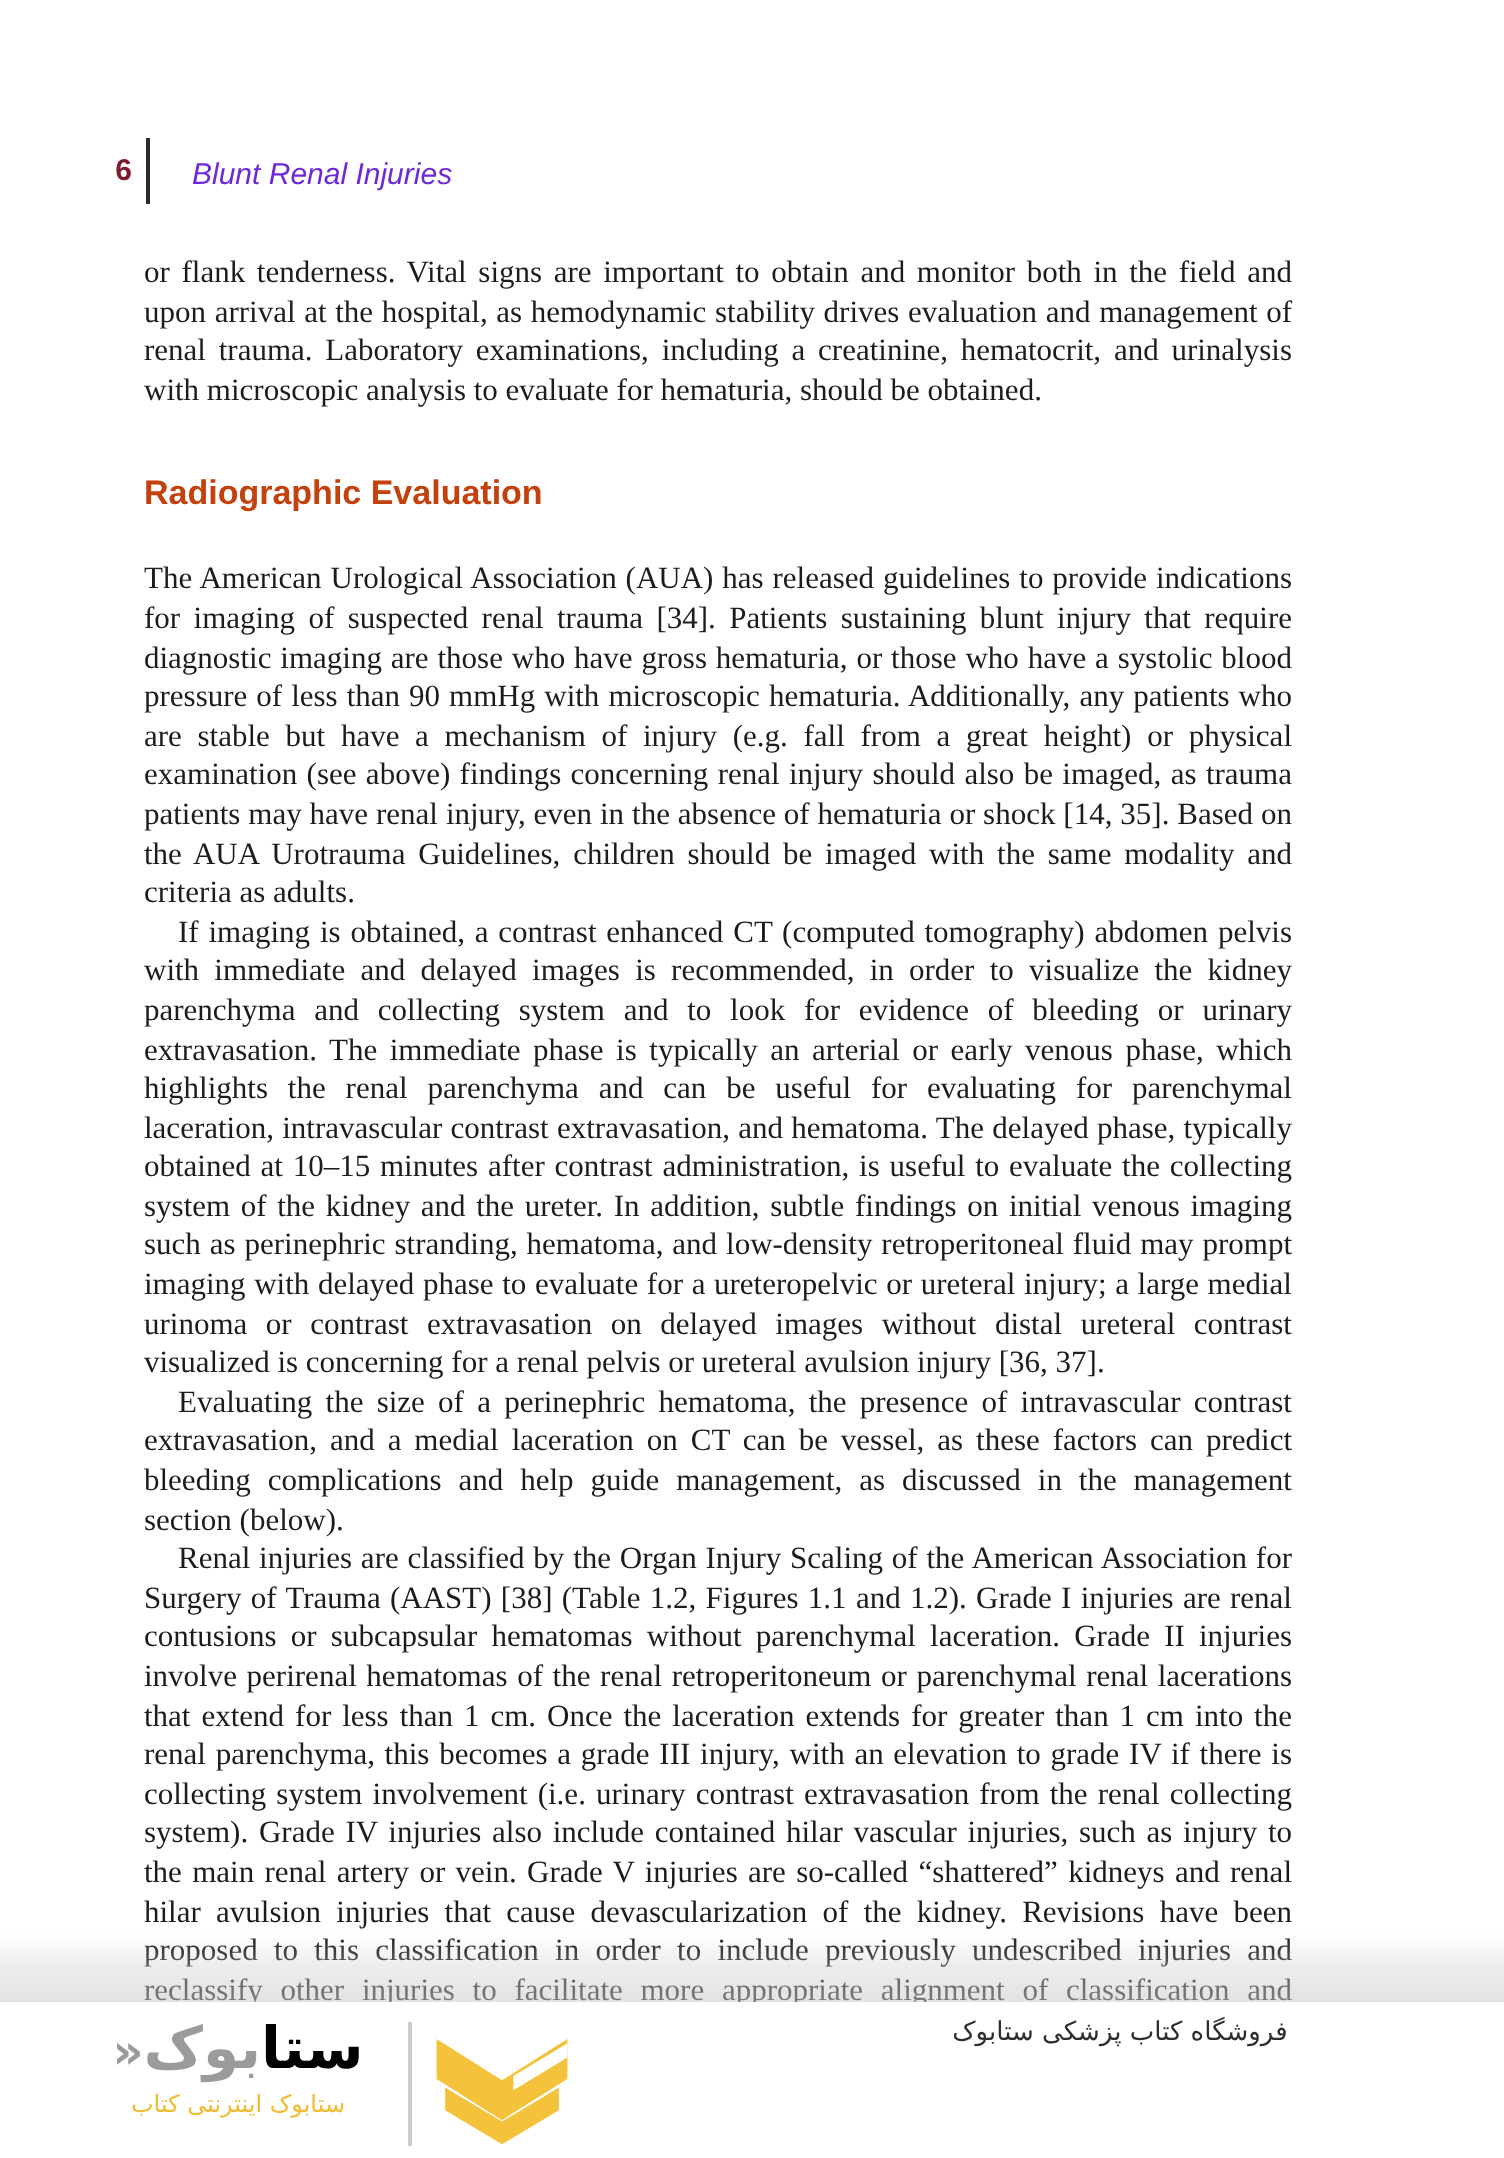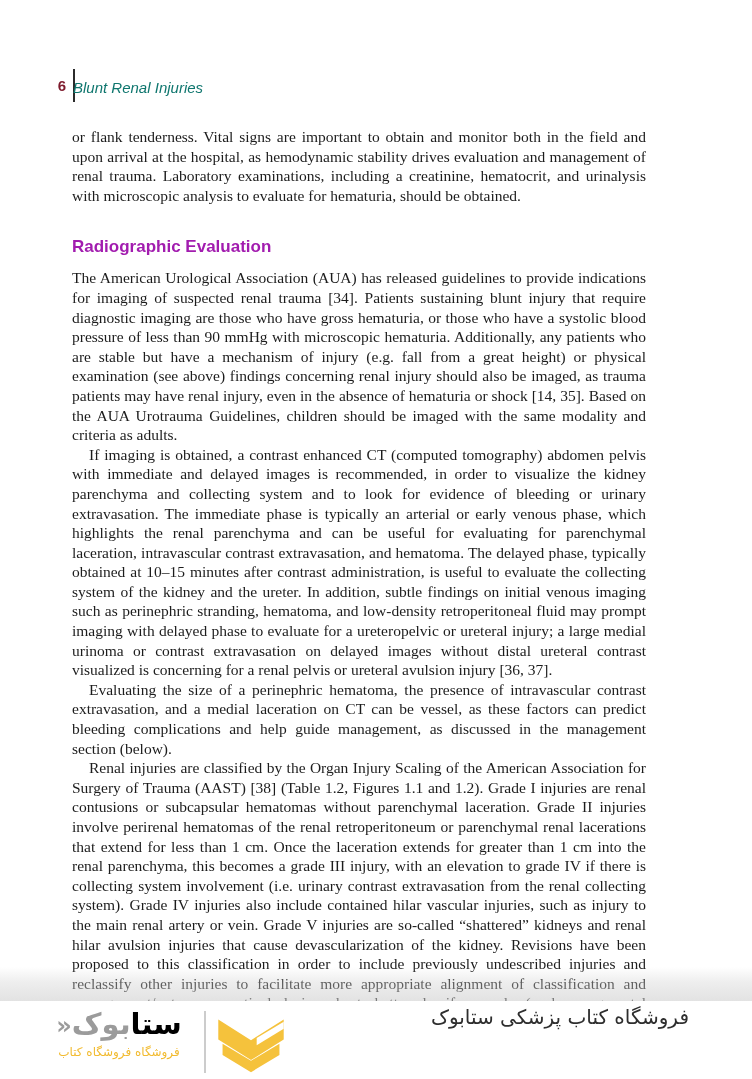--- a/index.html
+++ b/index.html
@@ -12,36 +12,36 @@
   
   .page-num {
     position:absolute; left:40px; top:76px; width:26px; text-align:right;
     font:bold 15px/20px "Liberation Sans", sans-serif; color:#7d1a2c;
   }
   .header-rule {
     position:absolute; left:73px; top:69px; width:2px; height:33px;
     background:#2b2b2b;
   }
   .running-title {
-    position:absolute; left:73px; top:78px;
-    font:italic 15px/20px "Liberation Sans", sans-serif; color:#0f766e;
+    position:absolute; left:96px; top:78px;
+    font:italic 15px/20px "Liberation Sans", sans-serif; color:#6d28d9;
   }
 
   
   .content {
     position:absolute; left:72px; top:127px; width:574px; z-index:1;
     font-size:15.5px; line-height:19.6px; color:#1c1c1c;
     text-align:justify;
   }
   .content p { margin:0; }
   .content p.indent { text-indent:17px; }
   .section-heading {
-    margin:31px 0 10px 0;
+    margin:31px 0 22px 0;
     font:bold 17px/22px "Liberation Sans", sans-serif;
-    color:#a21caf;
+    color:#c2410c;
   }
 
   
   .scan-shadow {
     position:absolute; left:0; right:0; bottom:78px; height:34px; z-index:2;
     background:linear-gradient(to bottom,
       rgba(205,205,205,0) 0%,
       rgba(205,205,205,0.35) 45%,
       rgba(203,203,203,0.55) 100%);
     pointer-events:none;
@@ -70,21 +70,21 @@
     position:absolute; left:174px; top:6px; width:2px; height:62px;
     background:#cccccc;
   }
   .chevron-wrap { position:absolute; left:184px; top:6px; width:74px; height:64px; }
 
   .right-block {
     position:absolute; right:6px; top:2px; width:372px; text-align:center;
   }
   .store-name-fa {
     direction:rtl; font-family:"DejaVu Sans", sans-serif;
-    font-size:20px; line-height:28px; color:#2e2e2e; white-space:nowrap;
+    font-size:13px; line-height:28px; color:#2e2e2e; white-space:nowrap;
   }
   .site-url {
     margin-top:4px;
     font-family:"DejaVu Sans", sans-serif; font-weight:bold;
     font-size:20px; letter-spacing:6px; color:#1d1d1d; white-space:nowrap;
   }
   .url-accent { color:#f2b21d; }
 </style>
 </head>
 <body>
@@ -107,21 +107,21 @@
   </article>
 
   <div class="scan-shadow"></div>
 
   <div class="footer">
 
     <div class="logo-block">
       <div class="logo-wordmark">
         <span class="wm-yellow">ستا</span><span class="wm-gray">بوک</span><span class="wm-guillemet">«</span>
       </div>
-      <div class="logo-tagline">فروشگاه فروشگاه کتاب</div>
+      <div class="logo-tagline">ستابوک اینترنتی کتاب</div>
       <div class="logo-divider"></div>
       <div class="chevron-wrap">
         <svg width="74" height="64" viewBox="0 0 100 90" xmlns="http://www.w3.org/2000/svg">
           <polygon points="4,12 50,41 96,12 96,40 50,69 4,40" fill="#f5c23c"></polygon>
           <polygon points="58,38 96,15 96,25 58,48" fill="#ffffff"></polygon>
           <polygon points="10,46 50,70 90,46 90,62 50,86 10,62" fill="#f5c23c"></polygon>
         </svg>
       </div>
     </div>
 

